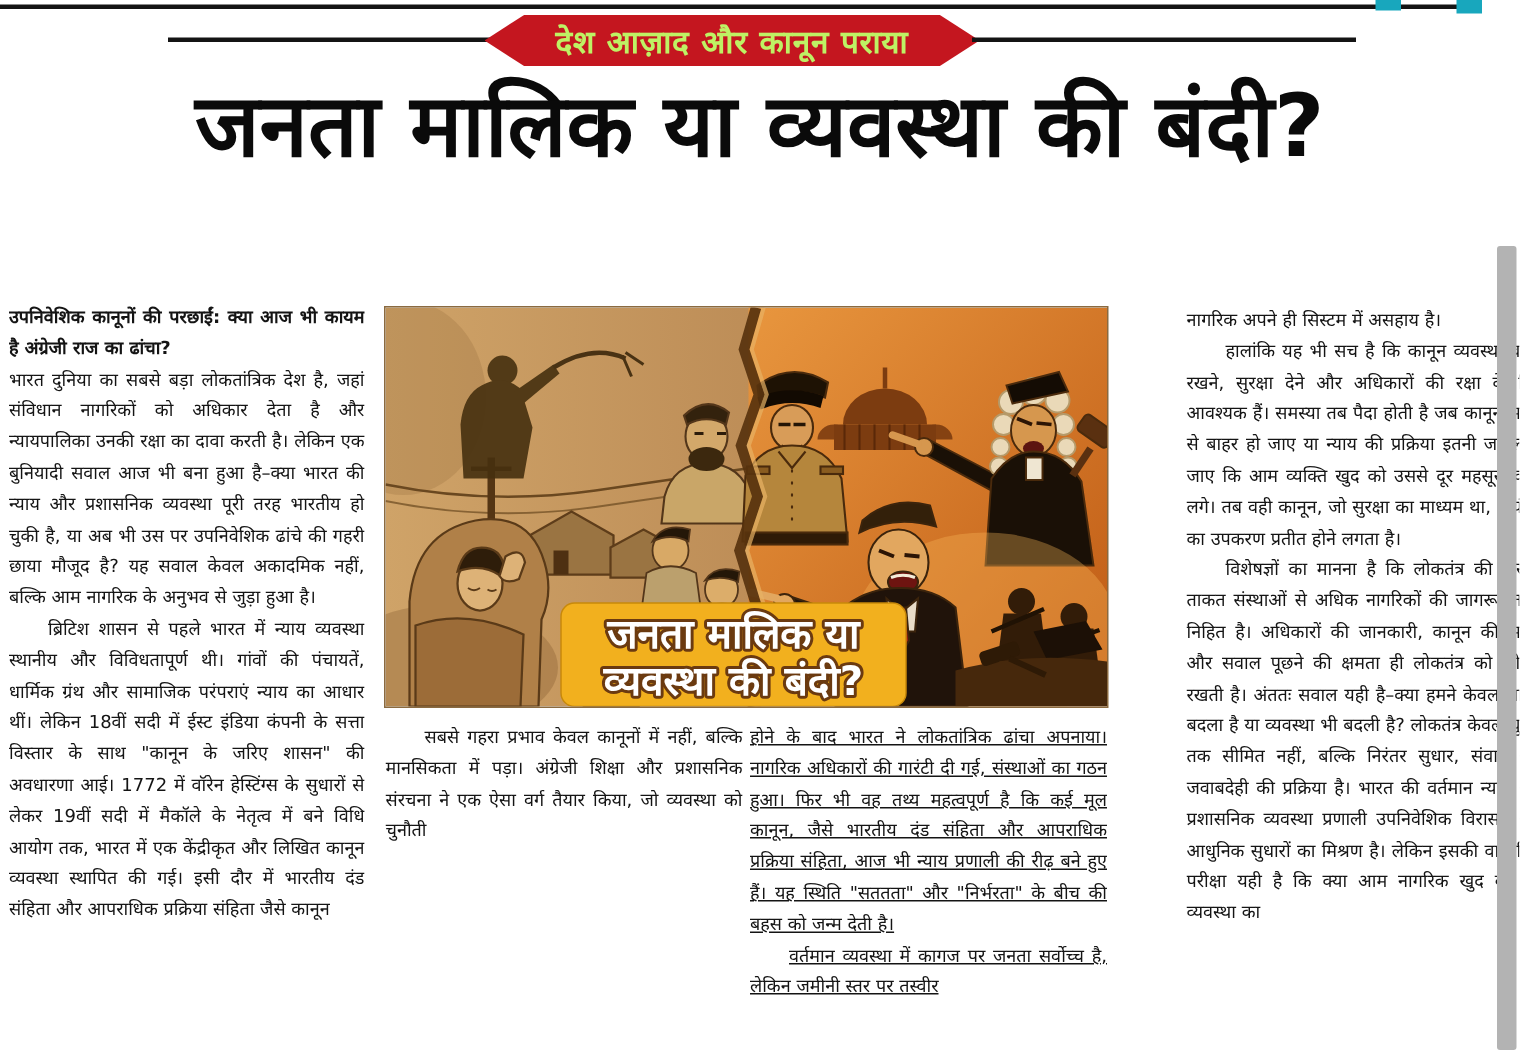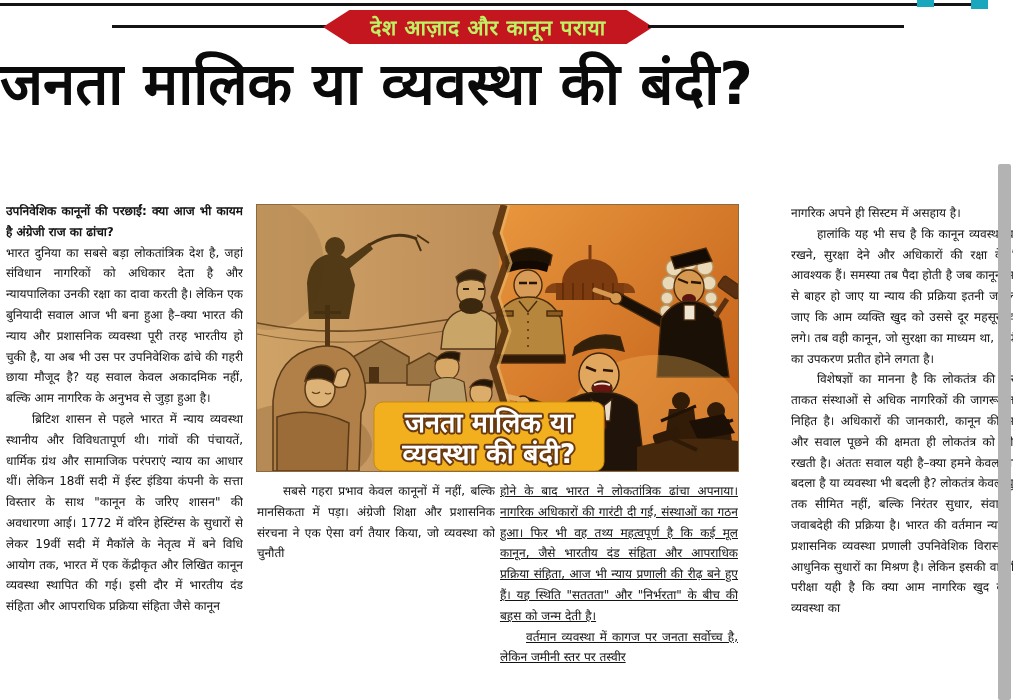--- a/index.html
+++ b/index.html
@@ -15,21 +15,21 @@
   .rule{position:absolute; top:17px; height:3px; background:#141414;}
   .rule.left{left:112px; width:218px;}
   .rule.right{left:648px; width:256px;}
   .banner{
     position:absolute; left:323px; top:2px; width:330px; height:34px;
     background:#c4161f; color:#bef264; display:flex; align-items:center; justify-content:center;
     clip-path:polygon(0% 50%, 8% 0%, 92% 0%, 100% 50%, 92% 100%, 8% 100%);
     font-weight:bold; font-size:21px; letter-spacing:.5px;
   }
   .headline{
-    position:absolute; left:0; top:52px; width:100%; 
+    position:absolute; left:0; top:52px; width:100%; text-align:center;
     font-weight:800; color:#0a0a0a; font-size:58px; line-height:1.13; margin:0;
   }
   .col{
     position:absolute; text-align:justify; font-size:12px; line-height:20.8px;
     overflow:hidden;
   }
   .col p{margin:0;}
   .col p.indent{text-indent:26px;}
   .col .intro{font-weight:bold;}
   .col1{left:6px;   top:201px; width:237px; height:499px;}

